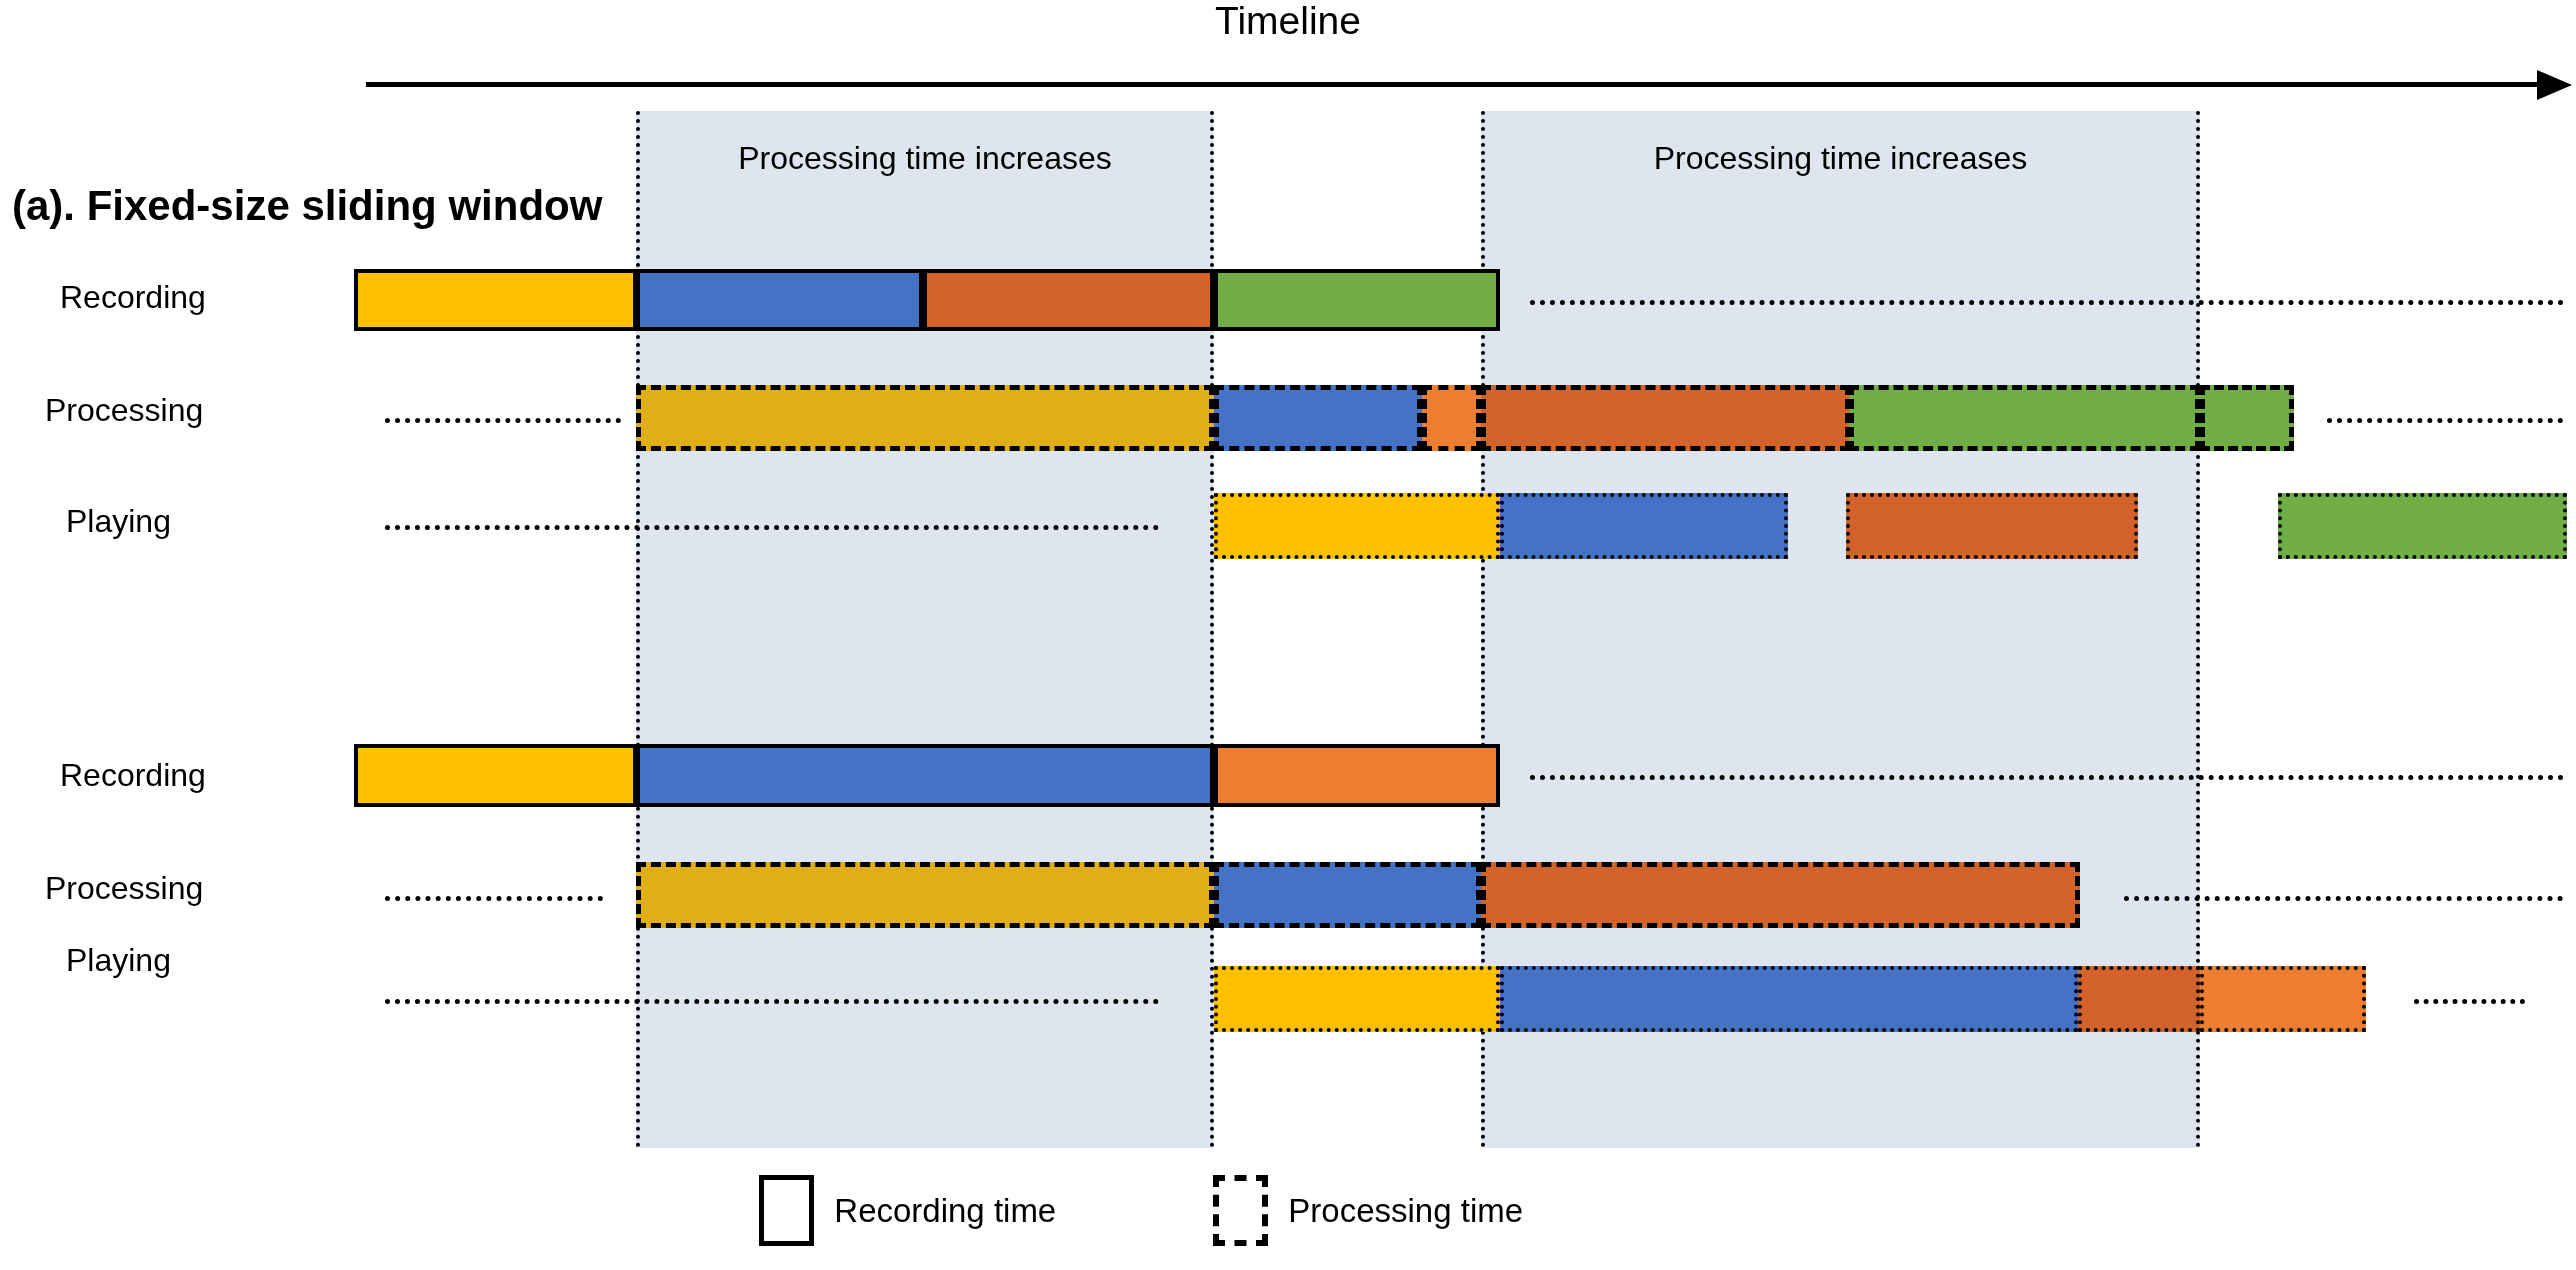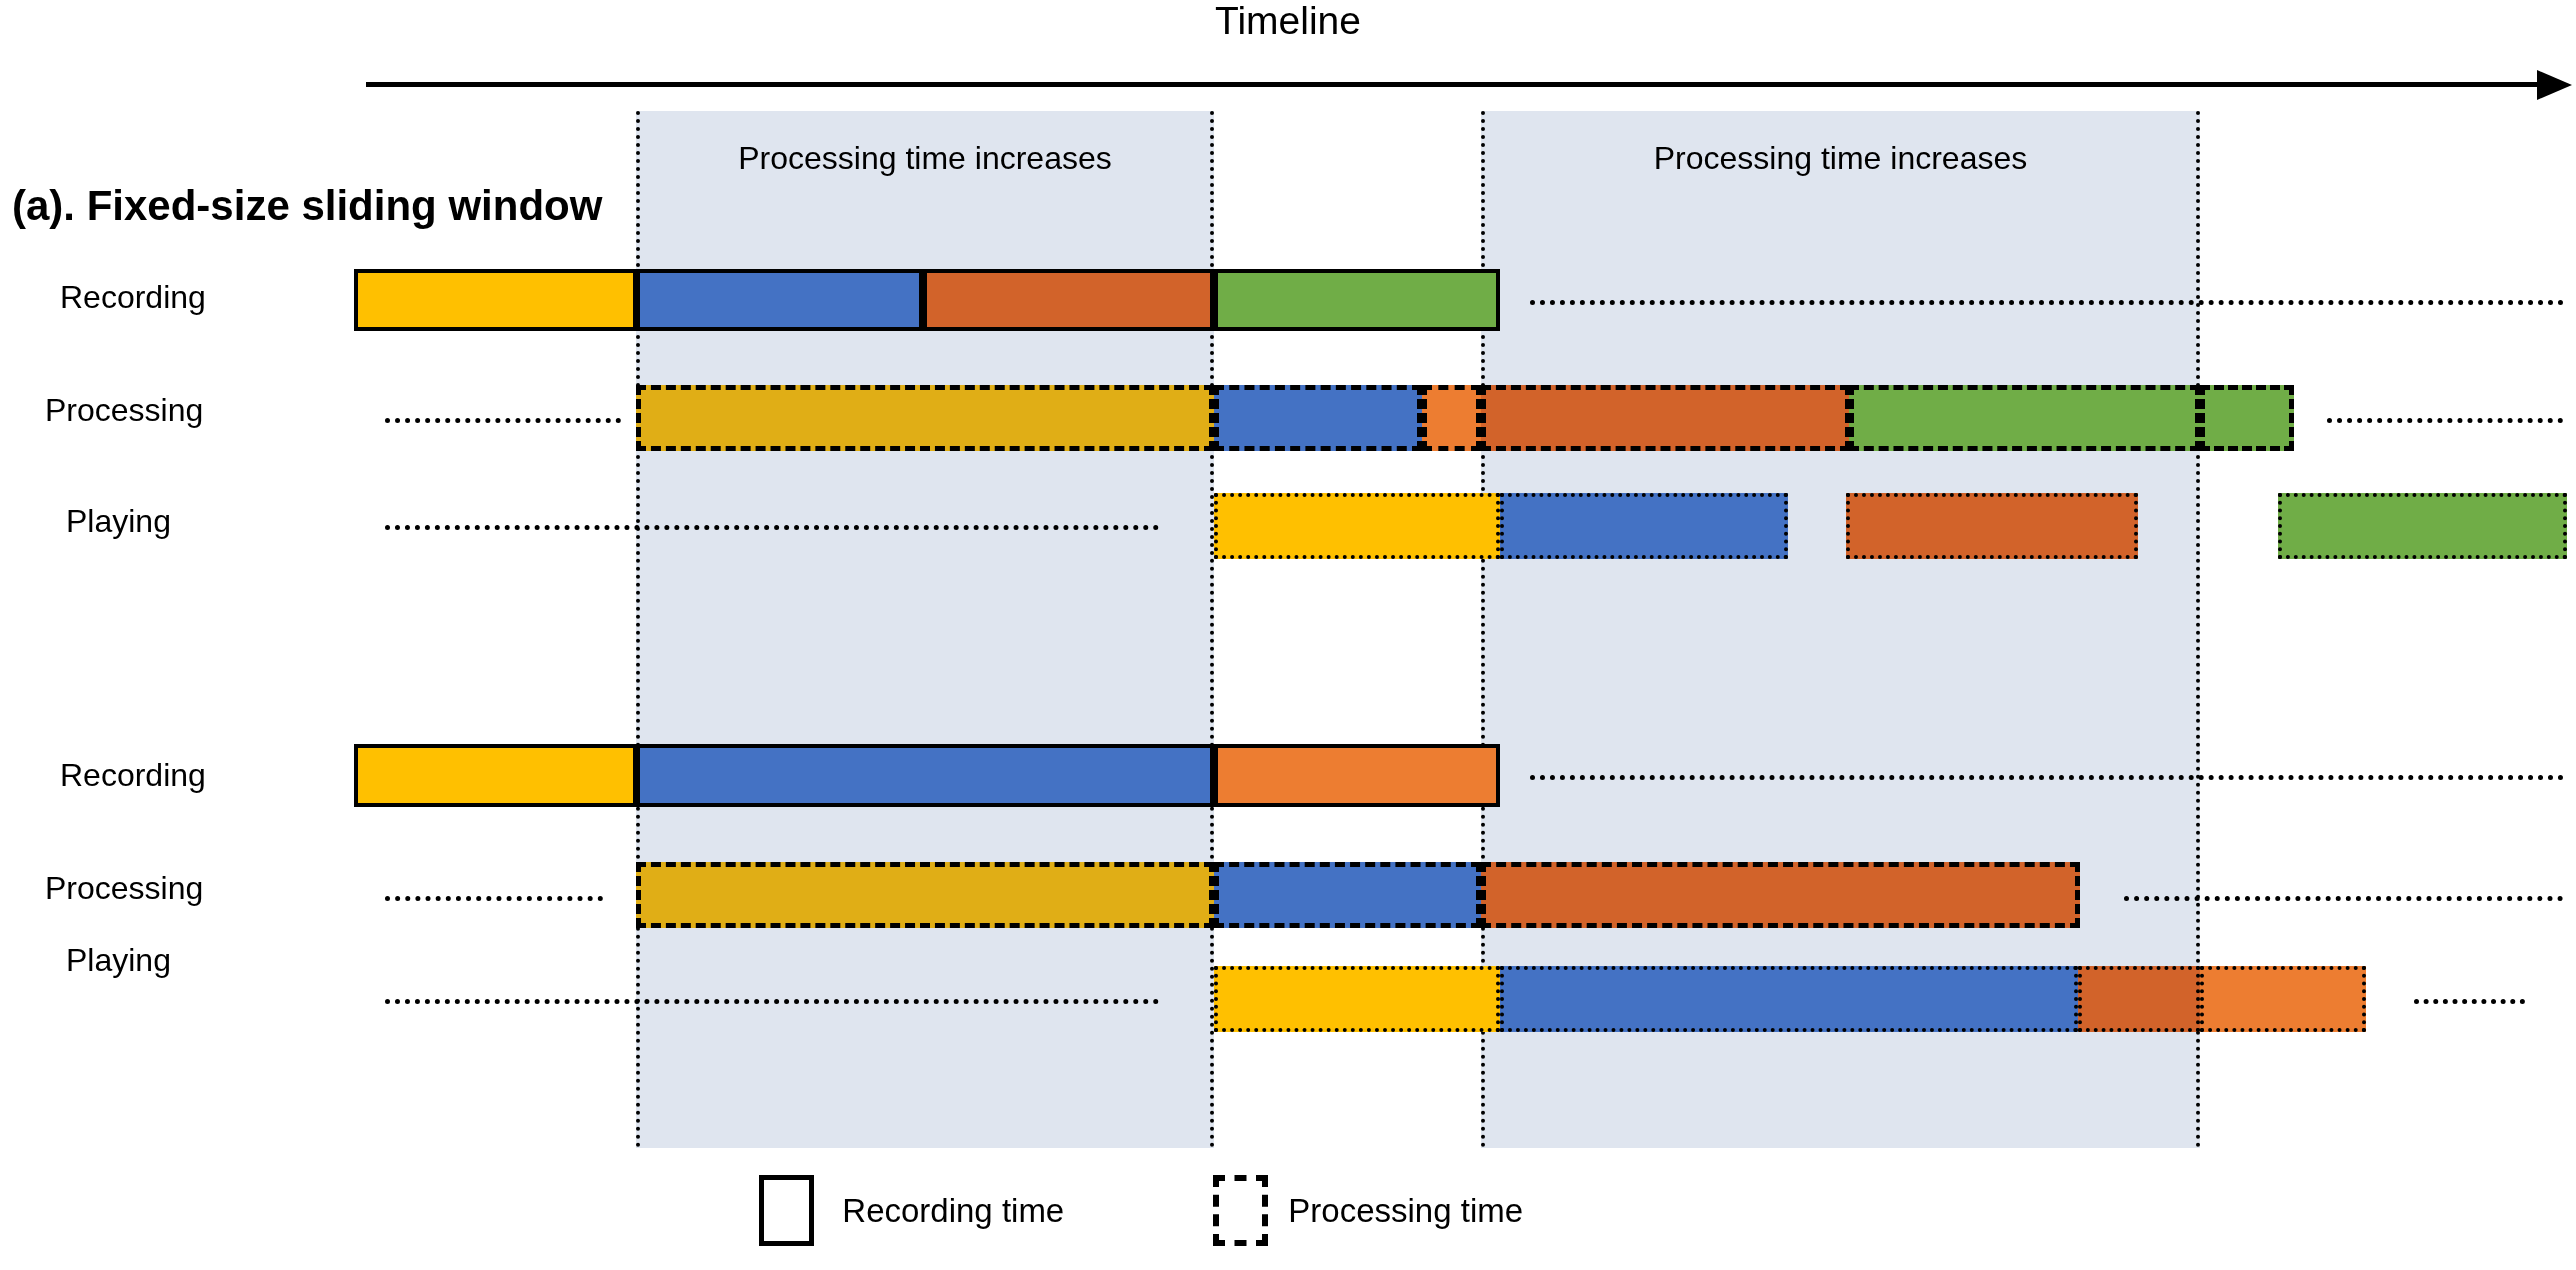--- a/index.html
+++ b/index.html
@@ -184,21 +184,21 @@
 
   <div class="dots" style="left:385px; top:999px; width:774px;"></div>
   <div class="bar play" style="left:1214px; top:966px; width:286px; height:66px; background:#FFC000;"></div>
   <div class="bar play" style="left:1500px; top:966px; width:578px; height:66px; background:#4472C4;"></div>
   <div class="bar play" style="left:2078px; top:966px; width:122px; height:66px; background:#D2632A;"></div>
   <div class="bar play" style="left:2200px; top:966px; width:166px; height:66px; background:#ED7D31;"></div>
   <div class="dots" style="left:2414px; top:999px; width:111px;"></div>
 
   <div id="legend">
 
-    <div class="legend-item" style="left:759px;gap:8px;">
+    <div class="legend-item" style="left:759px;">
       <div class="legend-swatch sw-rec"></div>
       <div class="legend-text">Recording time</div>
     </div>
 
     <div class="legend-item" style="left:1213px;">
       <div class="legend-swatch sw-proc"></div>
       <div class="legend-text">Processing time</div>
     </div>
 
 

